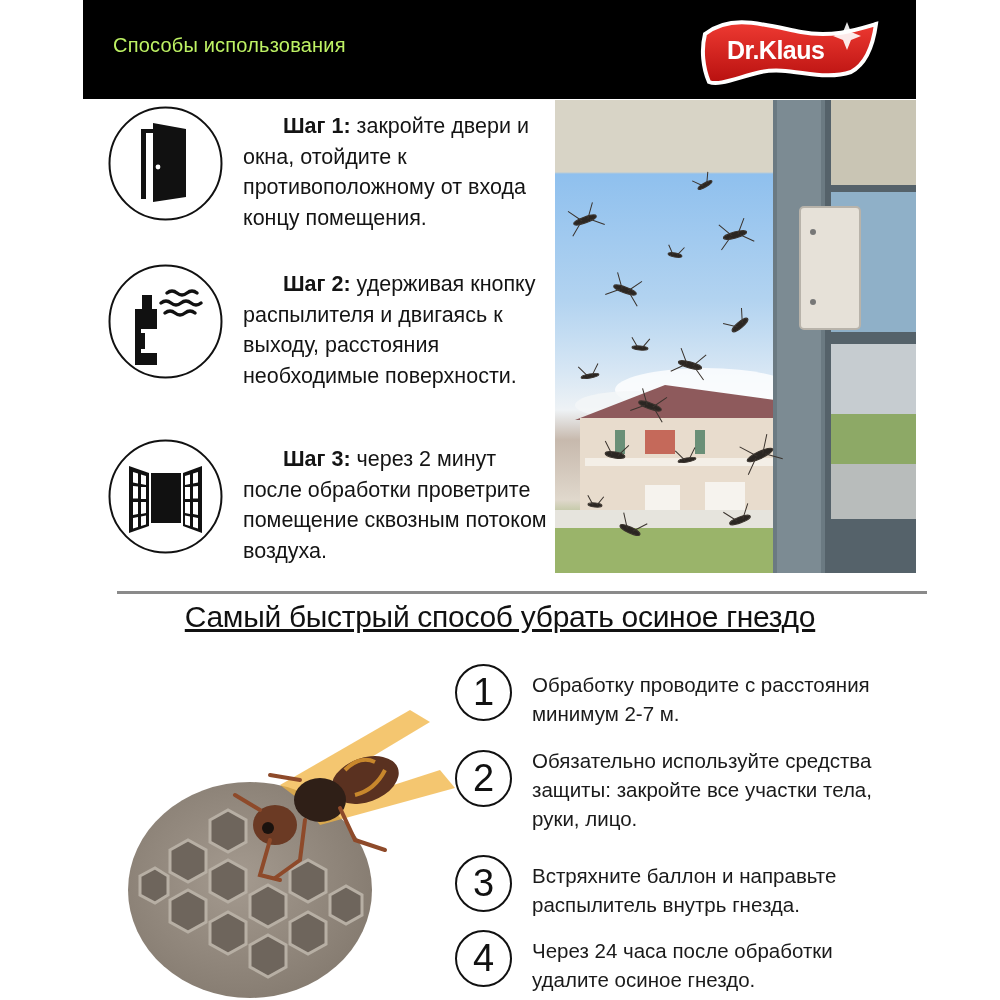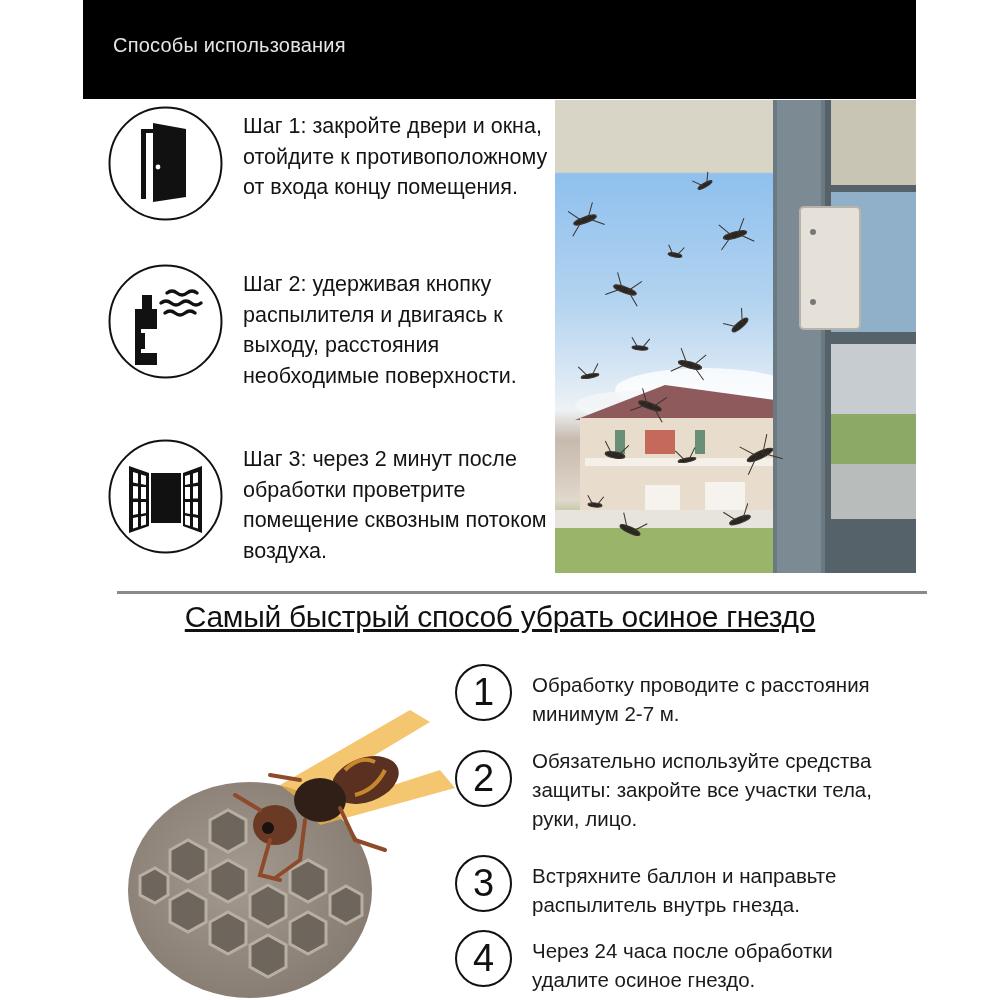--- a/index.html
+++ b/index.html
@@ -5,35 +5,35 @@
   * { box-sizing: border-box; margin: 0; padding: 0; }
   html, body { width: 1000px; height: 1000px; background: #ffffff; overflow: hidden; }
   body { position: relative; font-family: "Liberation Sans", "DejaVu Sans", sans-serif; color: #111; }
 
   .header {
     position: absolute; left: 83px; top: 0; width: 833px; height: 99px;
     background: #000000;
   }
   .header-title {
     position: absolute; left: 30px; top: 34px;
-    color: #e5e5e5; font-size: 20px; letter-spacing: 0.2px;
+    color: #bef264; font-size: 20px; letter-spacing: 0.2px;
   }
   .logo { position: absolute; left: 608px; top: 10px; width: 195px; height: 80px; }
   .logo-text {
     position: absolute; left: 36px; top: 26px; color: #ffffff; font-weight: bold;
     font-size: 25px; letter-spacing: -0.5px;
   }
 
   .step { position: absolute; left: 107px; width: 440px; }
   .step-icon { position: absolute; left: 0; top: 0; width: 117px; height: 117px; }
   .step-text {
     position: absolute; left: 136px; top: 6px; width: 310px;
     font-size: 21.5px; line-height: 30.5px; color: #141414;
   }
-  .step-text b { font-weight: normal; }
+  .step-text b { font-weight: bold; margin-left: 40px; }
 
   .photo {
     position: absolute; left: 555px; top: 100px; width: 361px; height: 473px; overflow: hidden;
     background: linear-gradient(180deg, #d8d4c6 0px, #d8d4c6 72px, #8fc0ee 74px, #b2d3f0 200px, #d6e6f4 270px, #eef2f5 310px, #c7b9ad 340px, #e0d8cc 400px, #94b06a 430px, #a7c27a 473px);
   }
 
   .divider {
     position: absolute; left: 117px; top: 591px; width: 810px; height: 3px; background: #8a8a8a;
   }
   .subtitle {
@@ -51,20 +51,33 @@
   .tip-text {
     position: absolute; left: 79px; top: 6px; width: 380px;
     font-size: 20.5px; line-height: 29px; color: #1a1a1a;
   }
 </style>
 </head>
 <body>
 
 <div class="header">
   <div class="header-title">Способы использования</div>
+  <div class="logo">
+    <svg width="195" height="80" viewBox="0 0 195 80">
+      <defs>
+        <linearGradient id="lg" x1="0" y1="0" x2="0" y2="1">
+          <stop offset="0" stop-color="#ee3a32"></stop>
+          <stop offset="1" stop-color="#b8100f"></stop>
+        </linearGradient>
+      </defs>
+      <path d="M14 24 C40 4, 70 14, 110 22 C140 28, 165 20, 185 14 C182 36, 175 54, 160 62 C130 72, 100 56, 70 62 C45 68, 28 76, 18 72 C12 58, 10 40, 14 24 Z" fill="url(#lg)" stroke="#ffffff" stroke-width="4"></path>
+      <path d="M152 22 l4 -10 l4 10 l10 4 l-10 4 l-4 10 l-4 -10 l-10 -4 Z" fill="#ffffff" opacity="0.9"></path>
+    </svg>
+    <span class="logo-text">Dr.Klaus</span>
+  </div>
 </div>
 
 <div class="step" style="top:105px;">
   <div class="step-icon">
     <svg width="117" height="117" viewBox="0 0 117 117">
       <circle cx="58.5" cy="58.5" r="56" fill="#fff" stroke="#111" stroke-width="2"></circle>
       <path d="M34 24 h14 v4 h-9 v66 h-5 Z" fill="#111"></path>
       <path d="M46 18 L79 24 L79 92 L46 97 Z" fill="#111"></path>
       <circle cx="51" cy="62" r="2.4" fill="#fff"></circle>
     </svg>

